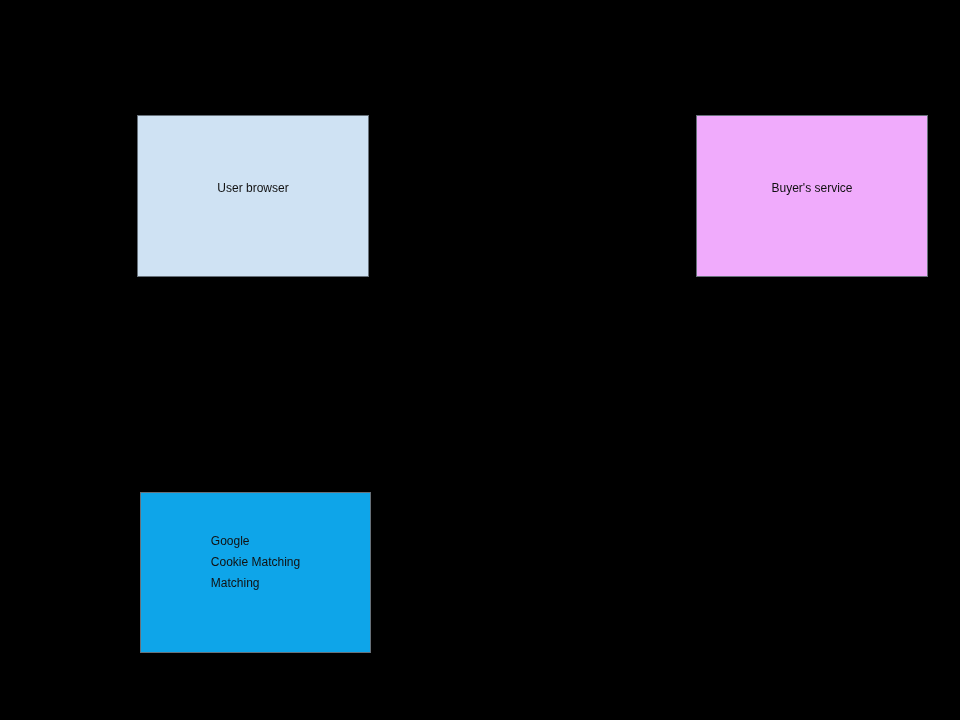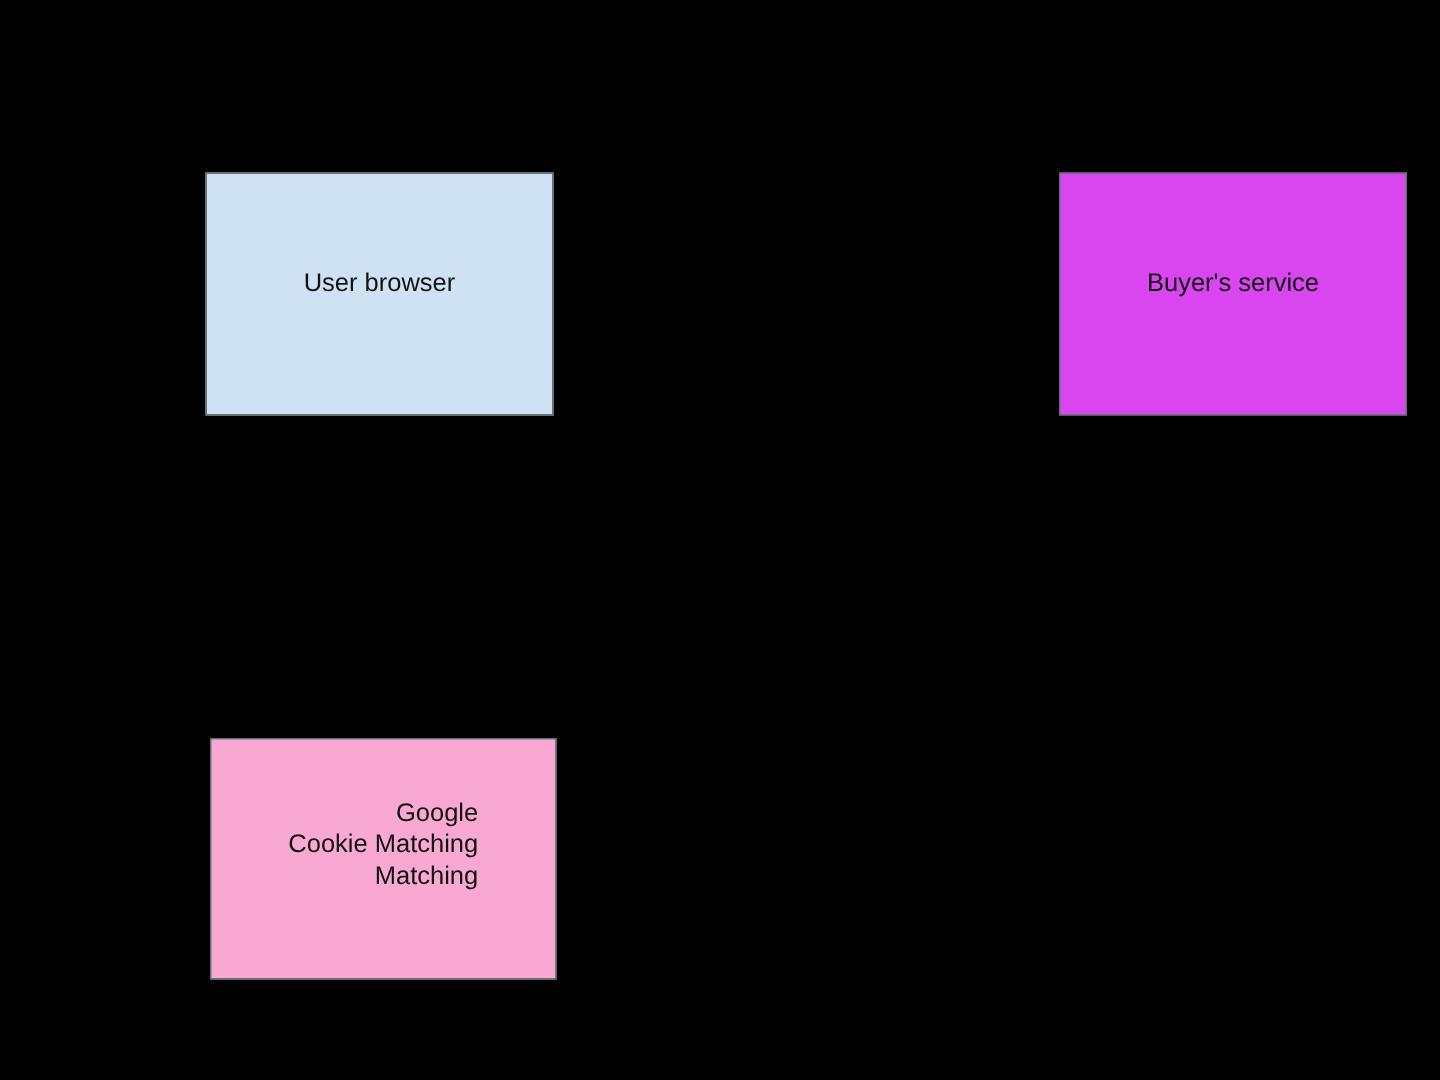--- a/index.html
+++ b/index.html
@@ -17,22 +17,22 @@
   }
   .node {
     position: absolute;
     box-sizing: border-box;
     background: #cfe2f3;
     border: 1px solid #67717a;
     color: #111111;
     display: flex;
     align-items: center;
     justify-content: center;
-    text-align: right;
-    font-size: 17px;
+    text-align: left;
+    font-size: 12px;
     line-height: 21px;
     font-weight: 400;
   }
   .node-label { transform: translateY(-8px); }
   .node-label .line { display: block; white-space: nowrap; }
 
   .node-user-browser   { left: 137px; top: 115px; width: 232px; height: 162px; }
   .node-buyers-service { left: 696px; top: 115px; width: 232px; height: 162px; }
   .node-google-cms     { left: 140px; top: 492px; width: 231px; height: 161px; }
   .node-google-cms .node-label { transform: translateY(-10px); }
@@ -41,27 +41,27 @@
 <body style="background: rgb(0, 0, 0);">
 
 <div class="stage">
 
   <div class="node node-user-browser" style="background: rgb(207, 226, 243); border-color: rgb(103, 113, 122); color: rgb(17, 17, 17);">
     <div class="node-label">
       <span class="line">User browser</span>
     </div>
   </div>
 
-  <div class="node node-buyers-service" style="background: #d946ef; border-color: rgb(103, 113, 122); color: rgb(17, 17, 17); margin-left: 10px;">
+  <div class="node node-buyers-service" style="background: #f0abfc; border-color: rgb(103, 113, 122); color: rgb(17, 17, 17);">
     <div class="node-label">
       <span class="line">Buyer's service</span>
     </div>
   </div>
 
-  <div class="node node-google-cms" style="background: #f9a8d4; border-color: rgb(103, 113, 122); color: rgb(17, 17, 17);">
+  <div class="node node-google-cms" style="background: #0ea5e9; border-color: rgb(103, 113, 122); color: rgb(17, 17, 17);">
     <div class="node-label">
       <span class="line">Google</span>
       <span class="line">Cookie Matching</span>
       <span class="line">Matching</span>
     </div>
   </div>
 
 </div>
 
 </body></html>

